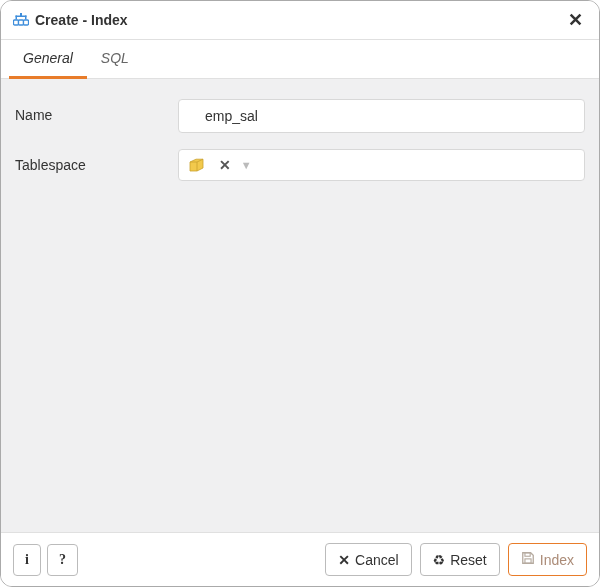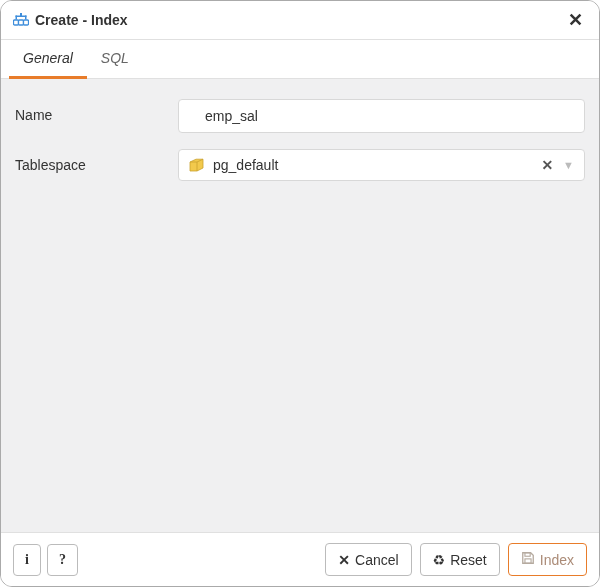--- a/index.html
+++ b/index.html
@@ -216,21 +216,20 @@
       <div class="form-label">Tablespace</div>
       <div class="form-control">
         <div class="select-wrap">
           <span class="db-icon">
             <svg width="16" height="14" viewBox="0 0 16 14">
               <path d="M1 4 L7 1.2 L14 1.2 L14 10 L8 13 L1 13 Z" fill="#f2c94c" stroke="#caa22f" stroke-width="0.8"></path>
               <path d="M1 4 L8 4 L8 13" fill="none" stroke="#caa22f" stroke-width="0.8"></path>
               <path d="M8 4 L14 1.2" fill="none" stroke="#caa22f" stroke-width="0.8"></path>
             </svg>
           </span>
-          <span class="db-label">pg_default</span>
           <span class="clear-x">✕</span>
           <span class="caret">▼</span>
         </div>
       </div>
     </div>
 
 
   </div>
 
   <div class="footer">

